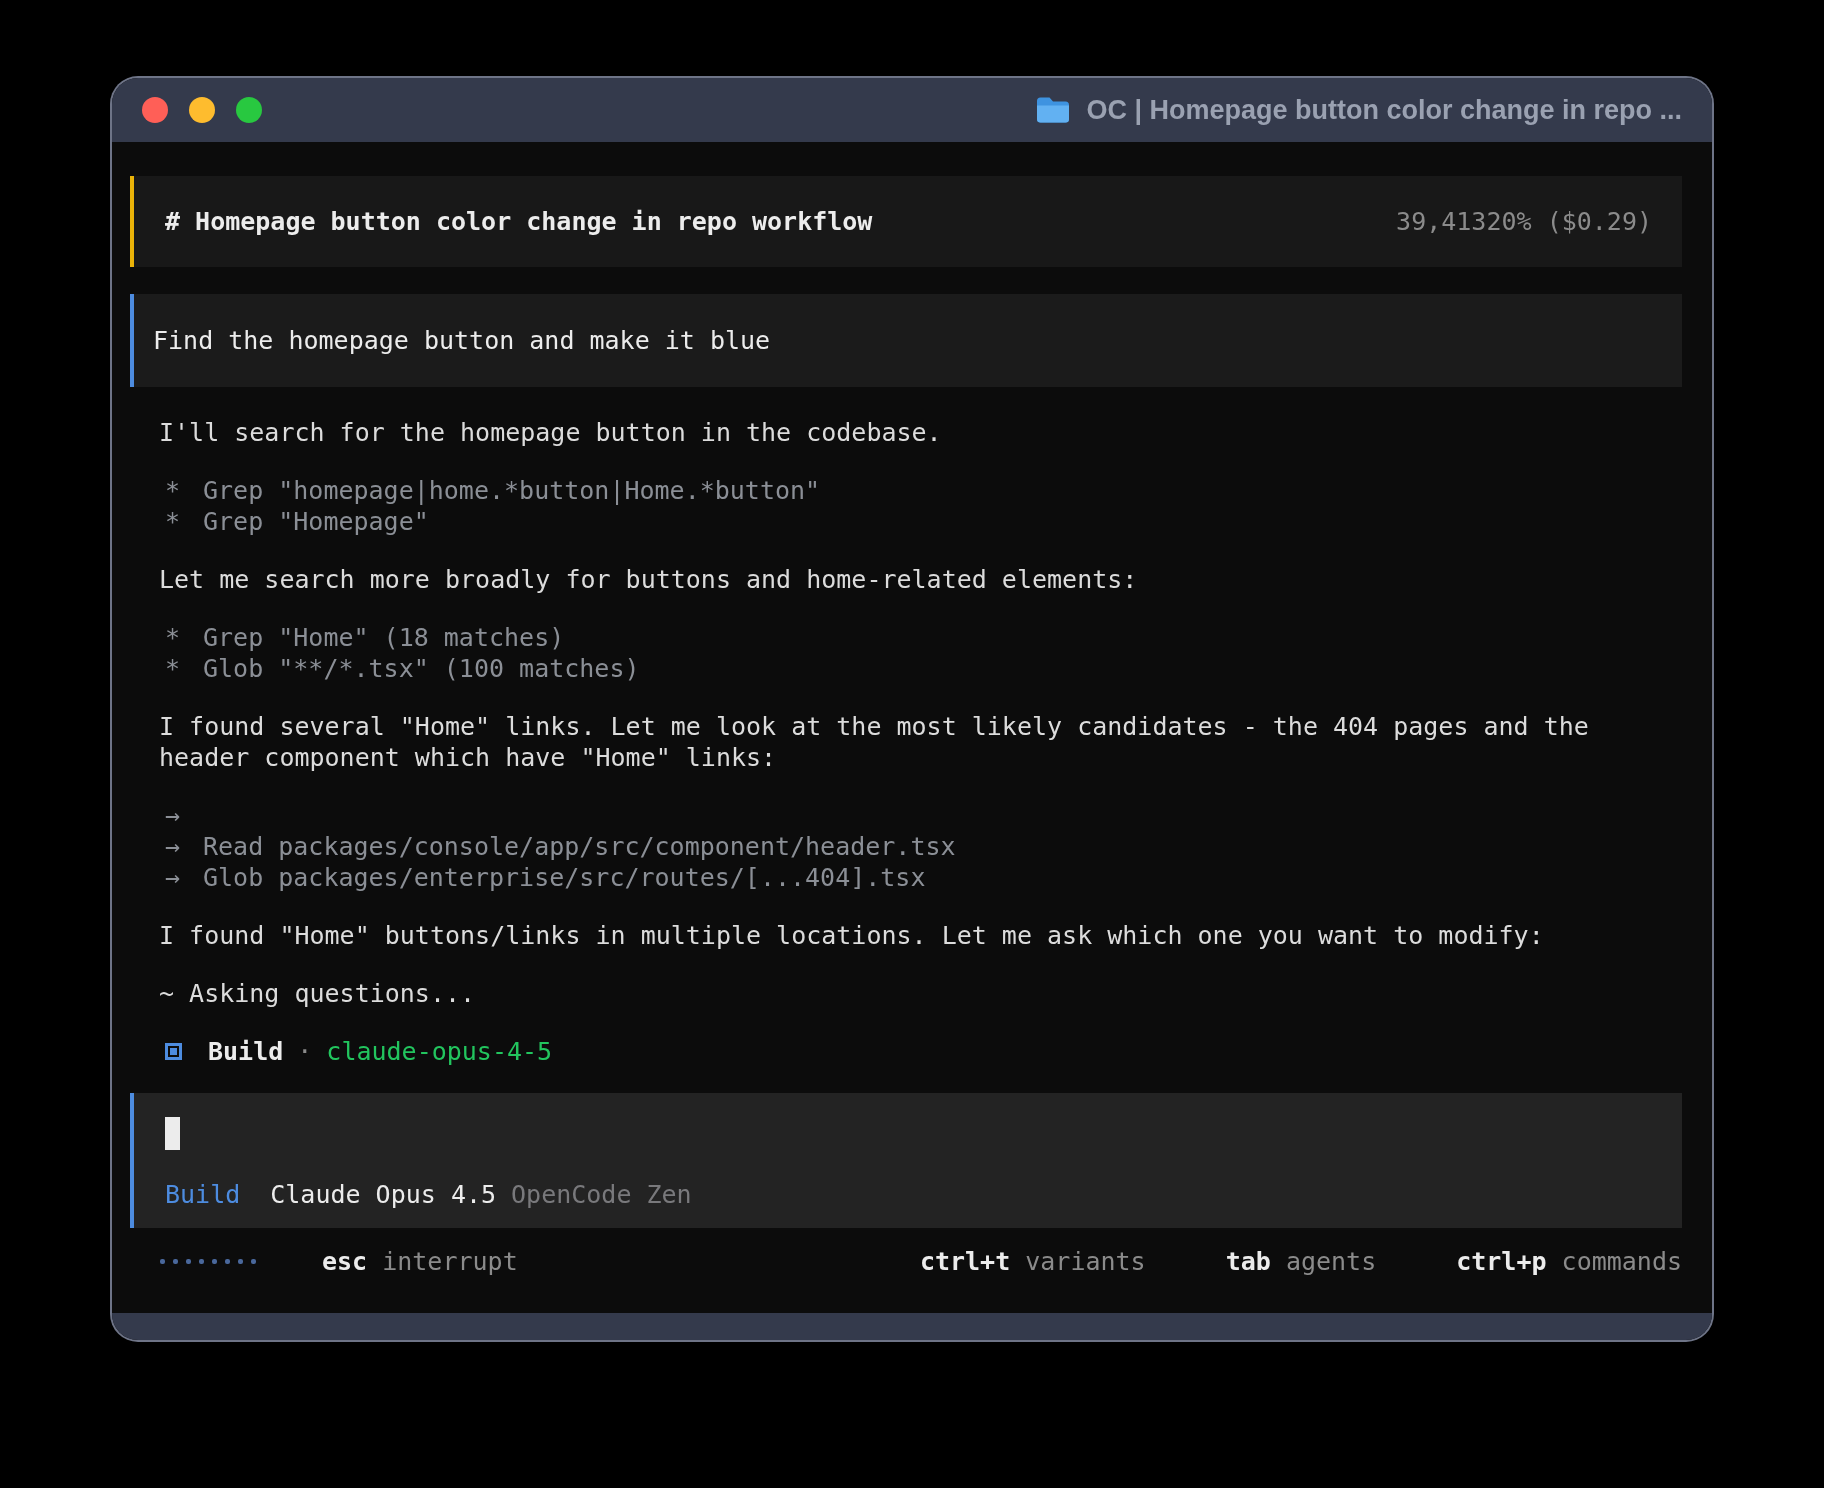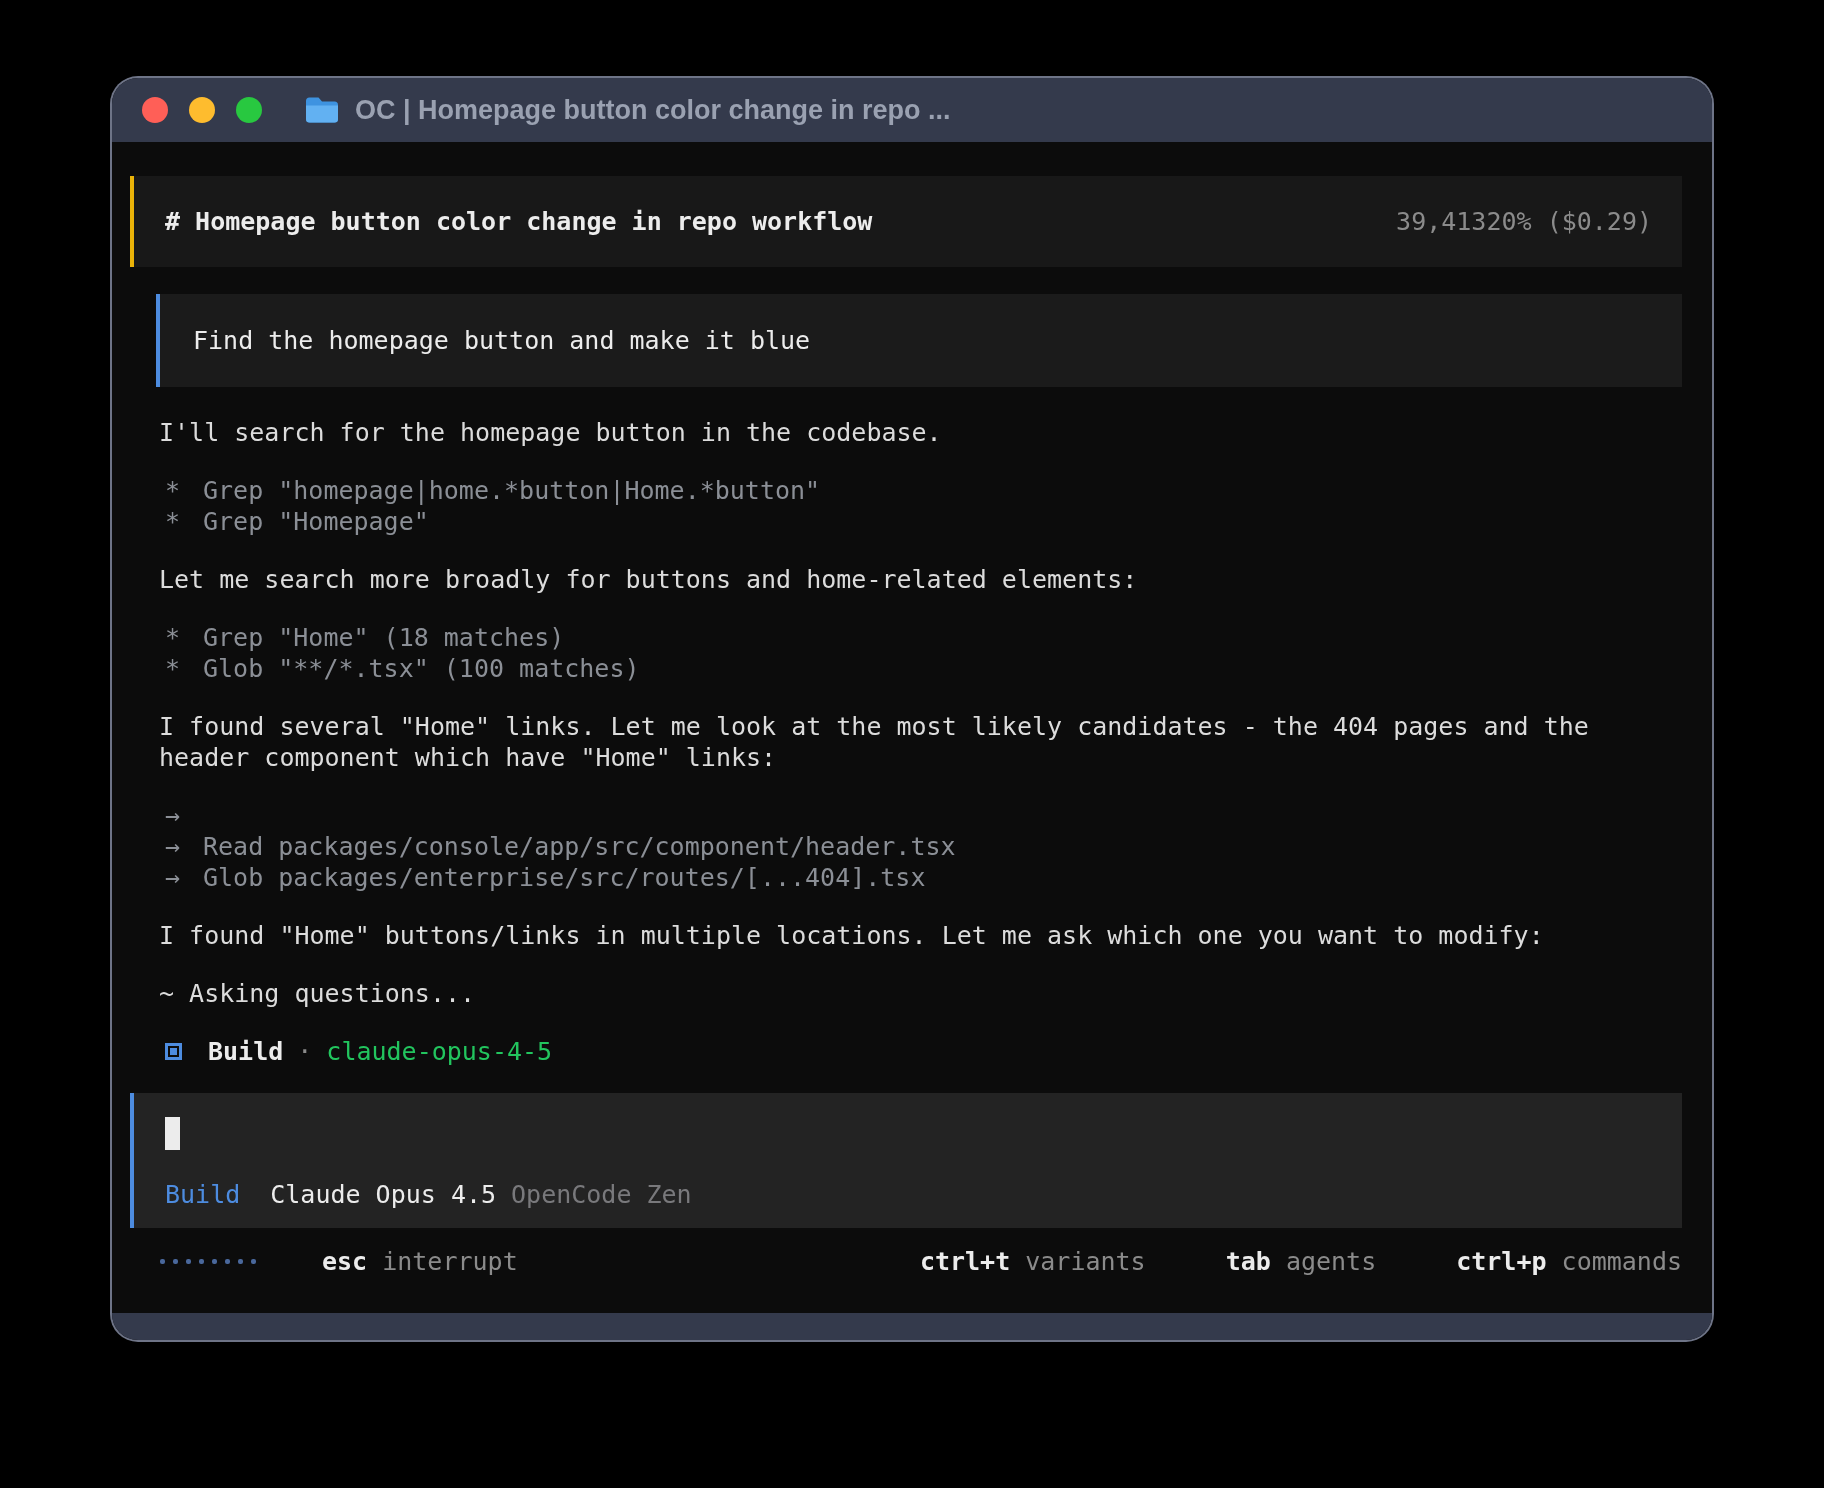--- a/index.html
+++ b/index.html
@@ -9,21 +9,21 @@
   .window {
     position:absolute; left:112px; top:78px; width:1600px; height:1262px;
     border-radius:26px; overflow:hidden; background:#0c0c0c;
     box-shadow: 0 0 0 2px #6e7487, 0 24px 70px rgba(0,0,0,.85);
     display:flex; flex-direction:column;
   }
 
   
   .titlebar {
     flex:none; height:64px; background:#343a4c;
-    display:flex; align-items:center; padding:0 30px;
+    display:flex; align-items:center; padding:0 30px;justify-content:space-between;
   }
   .lights { display:flex; gap:21px; flex:none; }
   .light { width:26px; height:26px; border-radius:50%; }
   .light.red    { background:#ff5f57; }
   .light.yellow { background:#febc2e; }
   .light.green  { background:#28c840; }
   .title-wrap {
     display:flex; align-items:center; gap:15px; margin-left:42px;
     font-family:"Liberation Sans", sans-serif; font-weight:bold;
     font-size:27px; color:#9aa1b1; white-space:nowrap;
@@ -43,23 +43,22 @@
 
   .session-header {
     display:flex; justify-content:space-between; align-items:center;
     padding:30px 30px 30px 31px; margin-bottom:27px;
   }
   .session-title { font-weight:bold; color:#ececec; white-space:nowrap; }
   .session-stats { display:flex; color:#8b8b8b; white-space:nowrap; }
 
   .user-block {
     border-left-color:#4d8ce0; background:#1b1b1b;
-    padding:31px 30px 31px 33px; margin-bottom:30px;
+    padding:31px 30px 31px 19px; margin-bottom:30px;
     color:#ececec;
-    margin-left:26px;
   }
 
   .msg { margin:0 0 27px 29px; color:#dcdcdc; max-width:1520px; }
   .tool-group { margin:0 0 27px 35px; color:#8b8f96; }
   .tool-line { display:flex; }
   .tool-line .pfx { flex:none; width:38px; }
 
   .agent-row { margin:1px 0 26px 35px; display:flex; align-items:center; color:#ececec; }
   .agent-icon {
     flex:none; width:17px; height:17px; border:3px solid #4d8ce0;

